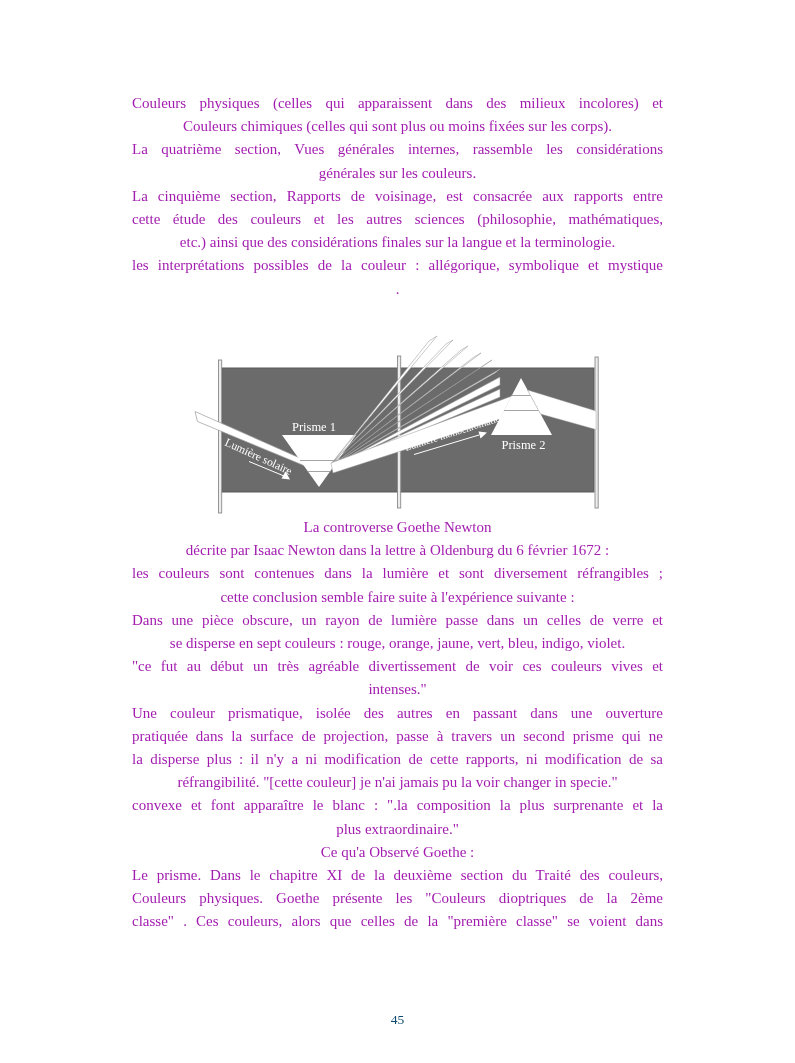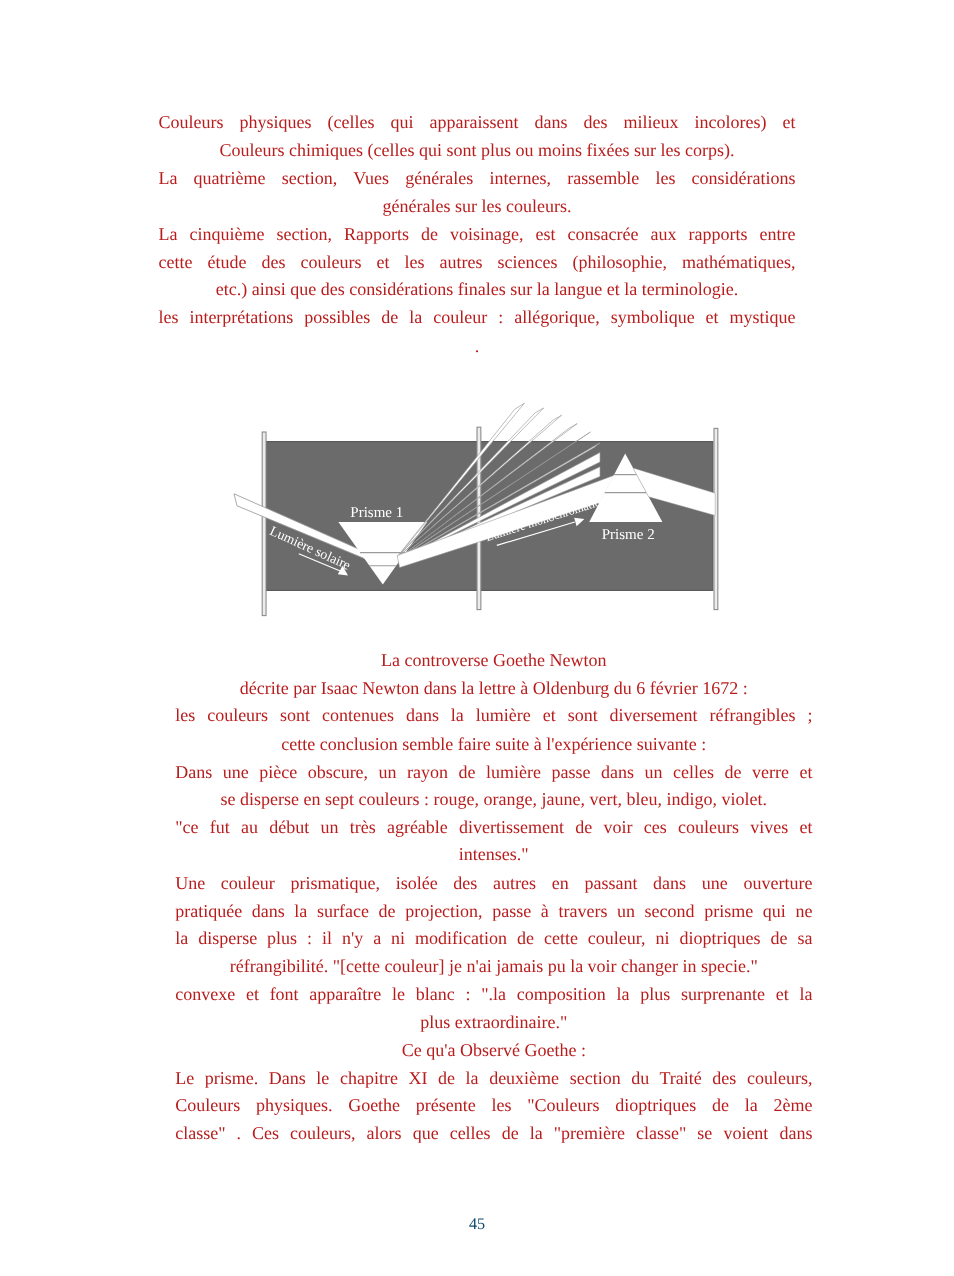--- a/index.html
+++ b/index.html
@@ -10,26 +10,26 @@
     margin:0 auto;
     font-family:"Liberation Serif", serif;
     overflow:hidden;
   }
   .textblock{
     position:absolute;
     left:132px;
     width:531px;
     font-size:15px;
     line-height:23.2px;
-    color:#b91c1c;
+    color:#a21caf;
   }
   .textblock .jline{ text-align:justify; text-align-last:justify; white-space:normal; }
   .textblock .lline{ text-align:center; }
   #topText{ top:92px; }
-  #bottomText{ top:540px;margin-left:14px; }
+  #bottomText{ top:516px; }
   .pagenum{
     position:absolute;
     left:132px; width:531px; top:1012px;
     text-align:center;
     font-size:13.5px;
     color:#0c4a6e;
   }
   .diagram{
     position:absolute;
     left:190px; top:328px;
@@ -107,21 +107,21 @@
       <div class="lline">La controverse Goethe Newton</div>
       <div class="lline">décrite par Isaac Newton dans la lettre à Oldenburg du 6 février 1672  :</div>
       <div class="jline">les couleurs sont contenues dans la lumière et sont diversement réfrangibles ;</div>
       <div class="lline">cette conclusion semble faire suite à l'expérience suivante :</div>
       <div class="jline">Dans une pièce obscure, un rayon de lumière passe dans un celles de verre et</div>
       <div class="lline">se disperse en sept couleurs : rouge, orange, jaune, vert, bleu, indigo, violet.</div>
       <div class="jline">"ce fut au début un très agréable divertissement de voir ces couleurs vives et</div>
       <div class="lline">intenses."</div>
       <div class="jline">Une couleur prismatique, isolée des autres en passant dans une ouverture</div>
       <div class="jline">pratiquée dans la surface de projection, passe à travers un second prisme qui ne</div>
-      <div class="jline">la disperse plus : il n'y a ni modification de cette couleur, ni dioptriques de sa</div>
+      <div class="jline">la disperse plus : il n'y a ni modification de cette rapports, ni modification de sa</div>
       <div class="lline">réfrangibilité. "[cette couleur] je n'ai jamais pu la voir changer in specie."</div>
       <div class="jline">convexe et font apparaître le blanc : ".la composition la plus surprenante et la</div>
       <div class="lline">plus extraordinaire."</div>
       <div class="lline">Ce qu'a Observé Goethe :</div>
       <div class="jline">Le prisme. Dans le chapitre XI de la deuxième section du Traité des couleurs,</div>
       <div class="jline">Couleurs physiques. Goethe présente les "Couleurs dioptriques de la 2ème</div>
       <div class="jline">classe" . Ces couleurs, alors que celles de la "première classe" se voient dans</div>
     </div>
 
   <div class="pagenum">45</div>

